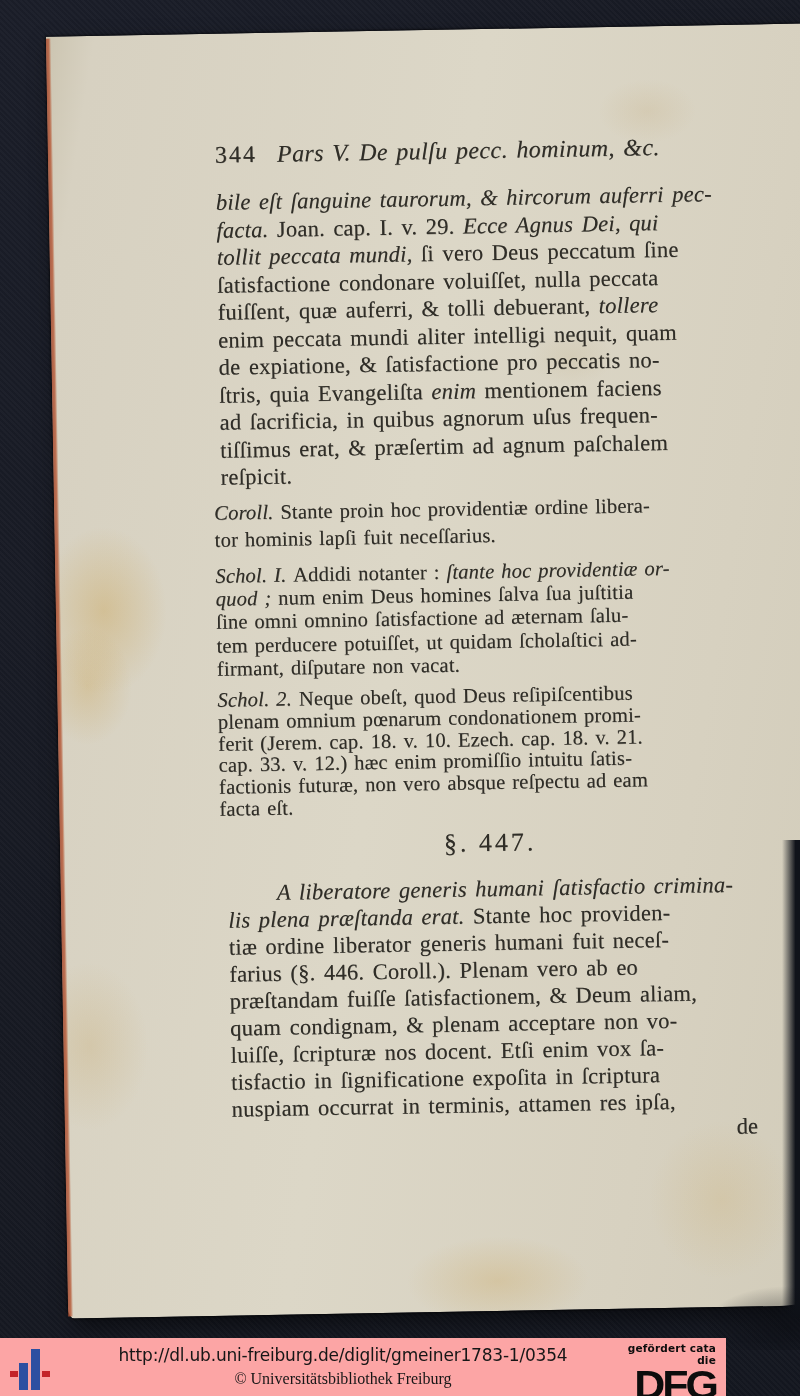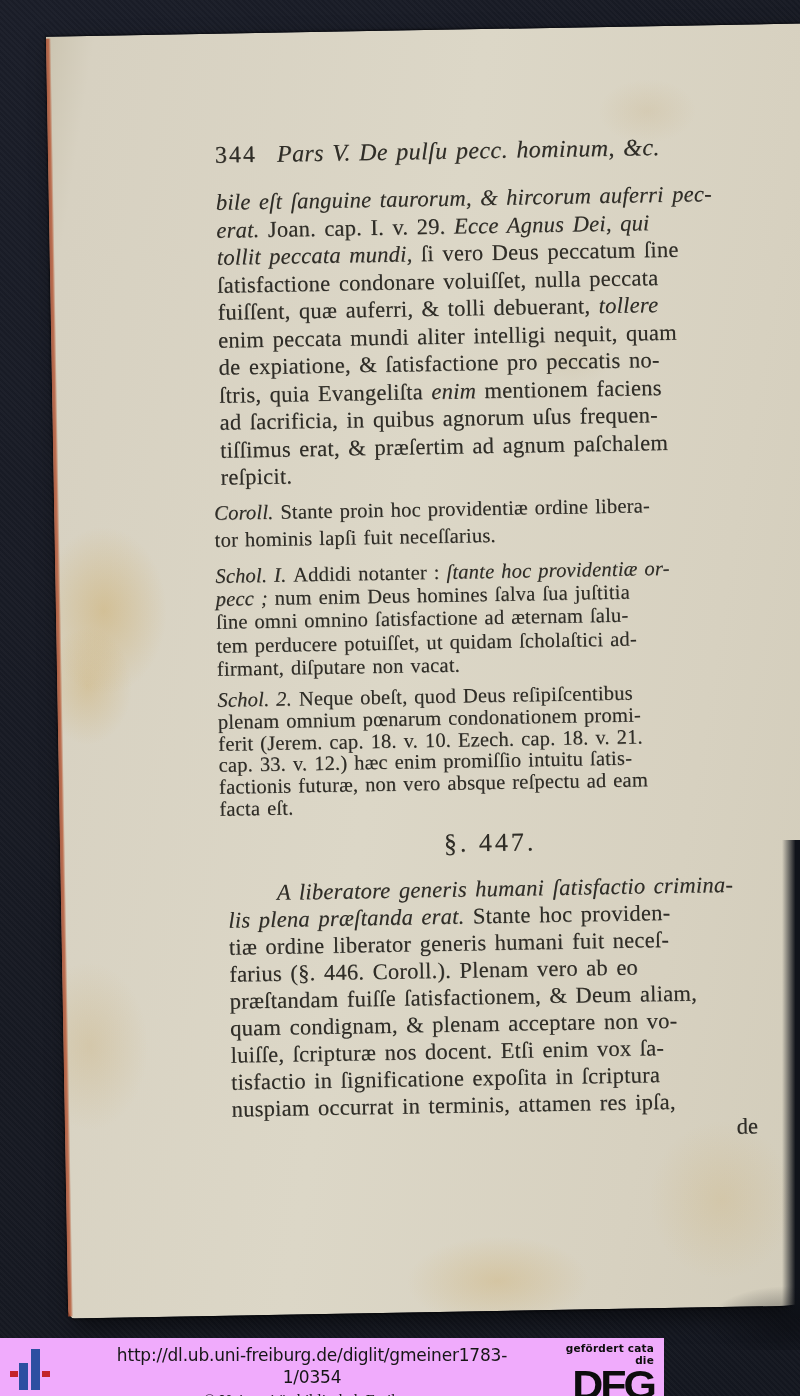--- a/index.html
+++ b/index.html
@@ -44,21 +44,21 @@
   .small{font-size:20.5px;letter-spacing:0.2px;word-spacing:1.5px;
     left:160px;width:560px;padding-left:23px;text-indent:-23px;}
   .coroll{top:466px;line-height:27px;}
   .schol1{top:531px;line-height:23.2px;}
   .schol2{top:656px;line-height:21.8px;}
   .sect{top:799px;font-size:26px;line-height:30px;text-align:center;letter-spacing:3px;}
   .p447{top:846px;line-height:27px;}
   .p447 .ln:first-child{text-indent:49px;}
   .catchword{top:1089px;font-size:22.5px;text-align:right;padding-right:34px;}
   
-  .footer{position:absolute;left:0;bottom:0;width:664px;height:58px;background:#f0abfc;
+  .footer{position:absolute;left:0;bottom:0;width:726px;height:58px;background:#fca5a5;
     font-family:"DejaVu Sans","Liberation Sans",sans-serif;color:#161616;}
   .ub-logo{position:absolute;left:8px;top:10px;width:46px;height:44px;}
   .ub-logo div{position:absolute;}
   .ub-r1{left:2px;top:23px;width:8px;height:6px;background:#c3232a;}
   .ub-b1{left:11px;top:15px;width:9px;height:27px;background:#2d4fa1;}
   .ub-b2{left:23px;top:1px;width:9px;height:41px;background:#2d4fa1;}
   .ub-r2{left:34px;top:23px;width:8px;height:6px;background:#c3232a;}
   .footer-center{position:absolute;left:100px;right:140px;top:6px;text-align:center;}
   .url{font-size:17px;line-height:22px;letter-spacing:-0.2px;}
   .copyright{font-size:16px;line-height:22px;margin-top:2px;font-family:Liberation Serif, serif;}
@@ -75,40 +75,40 @@
 
   <div class="page">
     <div class="fore-edge"></div>
 
     <div class="block hdr">
       <span class="pagenum">344</span><span class="runtitle">Pars V. De pulſu pecc. hominum, &amp;c.</span>
     </div>
 
     <div class="block para p1">
       <div class="ln"><span class="it">bile eſt ſanguine taurorum, &amp; hircorum auferri pec-</span></div>
-      <div class="ln"><span class="it">erat. </span><span class="ro">Joan. cap. I. v. 29. </span><span class="it">Ecce Agnus Dei, qui</span></div>
+      <div class="ln"><span class="it">facta. </span><span class="ro">Joan. cap. I. v. 29. </span><span class="it">Ecce Agnus Dei, qui</span></div>
       <div class="ln"><span class="it">tollit peccata mundi, </span><span class="ro">ſi vero Deus peccatum ſine</span></div>
       <div class="ln"><span class="ro">ſatisfactione condonare voluiſſet, nulla peccata</span></div>
       <div class="ln"><span class="ro">fuiſſent, quæ auferri, &amp; tolli debuerant, </span><span class="it">tollere</span></div>
       <div class="ln"><span class="ro">enim peccata mundi aliter intelligi nequit, quam</span></div>
       <div class="ln"><span class="ro">de expiatione, &amp; ſatisfactione pro peccatis no-</span></div>
       <div class="ln"><span class="ro">ſtris, quia Evangeliſta </span><span class="it">enim</span><span class="ro"> mentionem faciens</span></div>
       <div class="ln"><span class="ro">ad ſacrificia, in quibus agnorum uſus frequen-</span></div>
       <div class="ln"><span class="ro">tiſſimus erat, &amp; præſertim ad agnum paſchalem</span></div>
       <div class="ln"><span class="ro">reſpicit.</span></div>
     </div>
 
     <div class="block small coroll">
       <div class="ln"><span class="it">Coroll. </span><span class="ro">Stante proin hoc providentiæ ordine libera-</span></div>
       <div class="ln"><span class="ro">tor hominis lapſi fuit neceſſarius.</span></div>
     </div>
 
     <div class="block small schol1">
       <div class="ln"><span class="it">Schol. I. </span><span class="ro">Addidi notanter : </span><span class="it">ſtante hoc providentiæ or-</span></div>
-      <div class="ln"><span class="it">pecc ; </span><span class="ro">num enim Deus homines ſalva ſua juſtitia</span></div>
+      <div class="ln"><span class="it">quod ; </span><span class="ro">num enim Deus homines ſalva ſua juſtitia</span></div>
       <div class="ln"><span class="ro">ſine omni omnino ſatisfactione ad æternam ſalu-</span></div>
       <div class="ln"><span class="ro">tem perducere potuiſſet, ut quidam ſcholaſtici ad-</span></div>
       <div class="ln"><span class="ro">firmant, diſputare non vacat.</span></div>
     </div>
 
     <div class="block small schol2">
       <div class="ln"><span class="it">Schol. 2. </span><span class="ro">Neque obeſt, quod Deus reſipiſcentibus</span></div>
       <div class="ln"><span class="ro">plenam omnium pœnarum condonationem promi-</span></div>
       <div class="ln"><span class="ro">ferit (Jerem. cap. 18. v. 10. Ezech. cap. 18. v. 21.</span></div>
       <div class="ln"><span class="ro">cap. 33. v. 12.) hæc enim promiſſio intuitu ſatis-</span></div>

